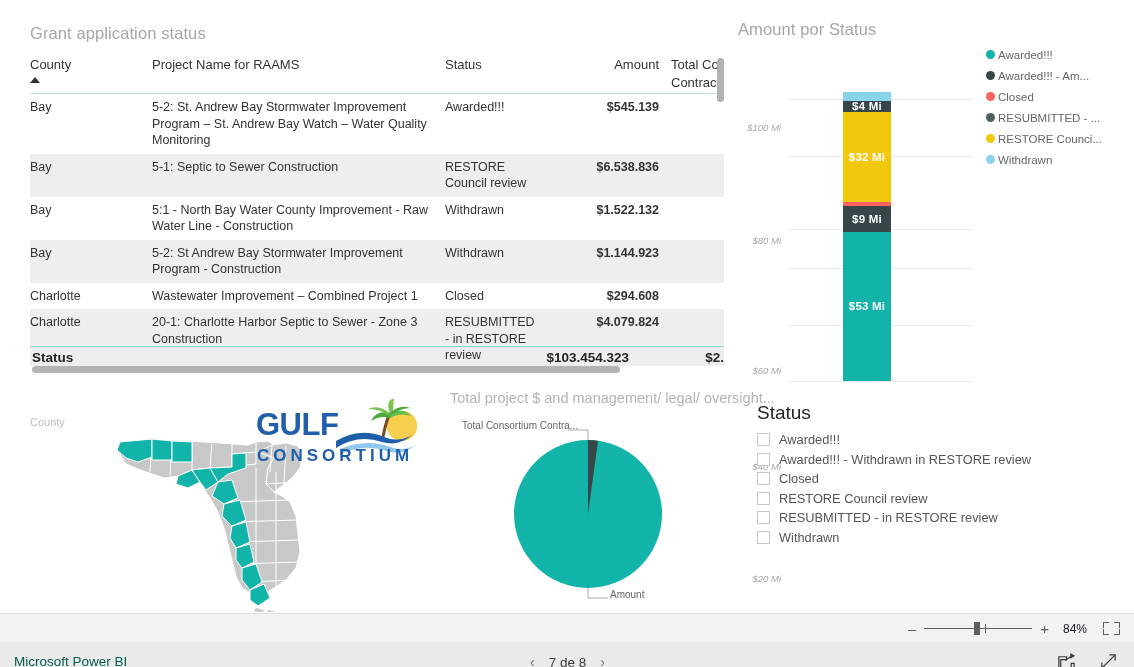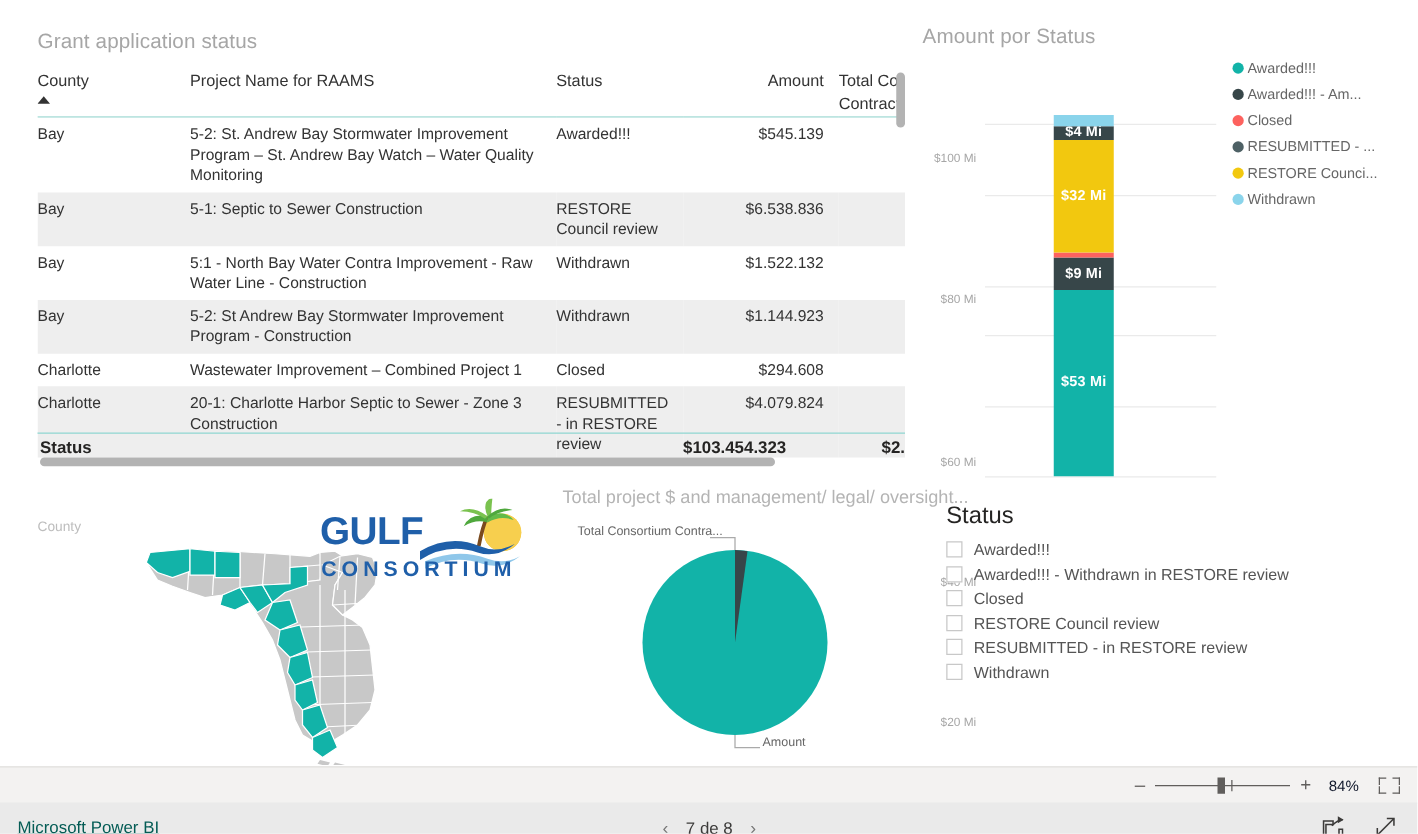--- a/index.html
+++ b/index.html
@@ -68,21 +68,21 @@
   table.grid tr.alt td { background: #eeeeee; }
   .sort-caret {
     display: block; width: 0; height: 0; margin-top: 3px;
     border-left: 5px solid transparent;
     border-right: 5px solid transparent;
     border-bottom: 6px solid #333;
   }
   .col-county  { width: 112px; }
   .col-project { width: 283px; }
   .col-status  { width: 92px; }
-  .col-amount  { width: 112px; }
+  .col-amount  { width: 112px; font-weight: bold; }
   .col-total   { width: 95px; }
 
   
   #total-row {
     position: absolute; left: 30px; top: 330px;
     width: 694px; height: 22px;
     border-top: 1.3px solid #8fd6d1;
     font-weight: bold; font-size: 13.5px; color: #252423;
   }
   #total-row .tot-label { position: absolute; left: 2px; top: 3px; }
@@ -116,21 +116,21 @@
     position: absolute; left: 55px; top: 55px;
     width: 185px; height: 310px;
   }
   .gridline {
     position: absolute; left: 0; width: 185px; height: 1px;
     background: #eaeaea;
   }
   .ytick {
     position: absolute; right: 100%; margin-right: 7px;
     transform: translateY(-50%);
-    color: #a6a6a6; font-size: 9.5px; white-space: nowrap;
+    color: #a6a6a6; font-size: 9.5px; white-space: nowrap; font-style: italic;
   }
   #bar-col {
     position: absolute; left: 55px; width: 48px;
     bottom: 0; top: 0;
   }
   .seg {
     position: absolute; left: 0; width: 48px;
     display: flex; align-items: center; justify-content: center;
     color: #ffffff; font-size: 11.5px; font-weight: bold;
     letter-spacing: .2px;
@@ -296,21 +296,21 @@
             </tr>
             <tr class="alt">
               <td class="col-county">Bay</td>
               <td class="col-project">5-1: Septic to Sewer Construction</td>
               <td class="col-status">RESTORE Council review</td>
               <td class="col-amount num">$6.538.836</td>
               <td class="col-total num"></td>
             </tr>
             <tr>
               <td class="col-county">Bay</td>
-              <td class="col-project">5:1 - North Bay Water Contra Improvement - Raw Water Line - Construction</td>
+              <td class="col-project">5:1 - North Bay Water County Improvement - Raw Water Line - Construction</td>
               <td class="col-status">Withdrawn</td>
               <td class="col-amount num">$1.522.132</td>
               <td class="col-total num"></td>
             </tr>
             <tr class="alt">
               <td class="col-county">Bay</td>
               <td class="col-project">5-2: St Andrew Bay Stormwater Improvement Program - Construction</td>
               <td class="col-status">Withdrawn</td>
               <td class="col-amount num">$1.144.923</td>
               <td class="col-total num"></td>

